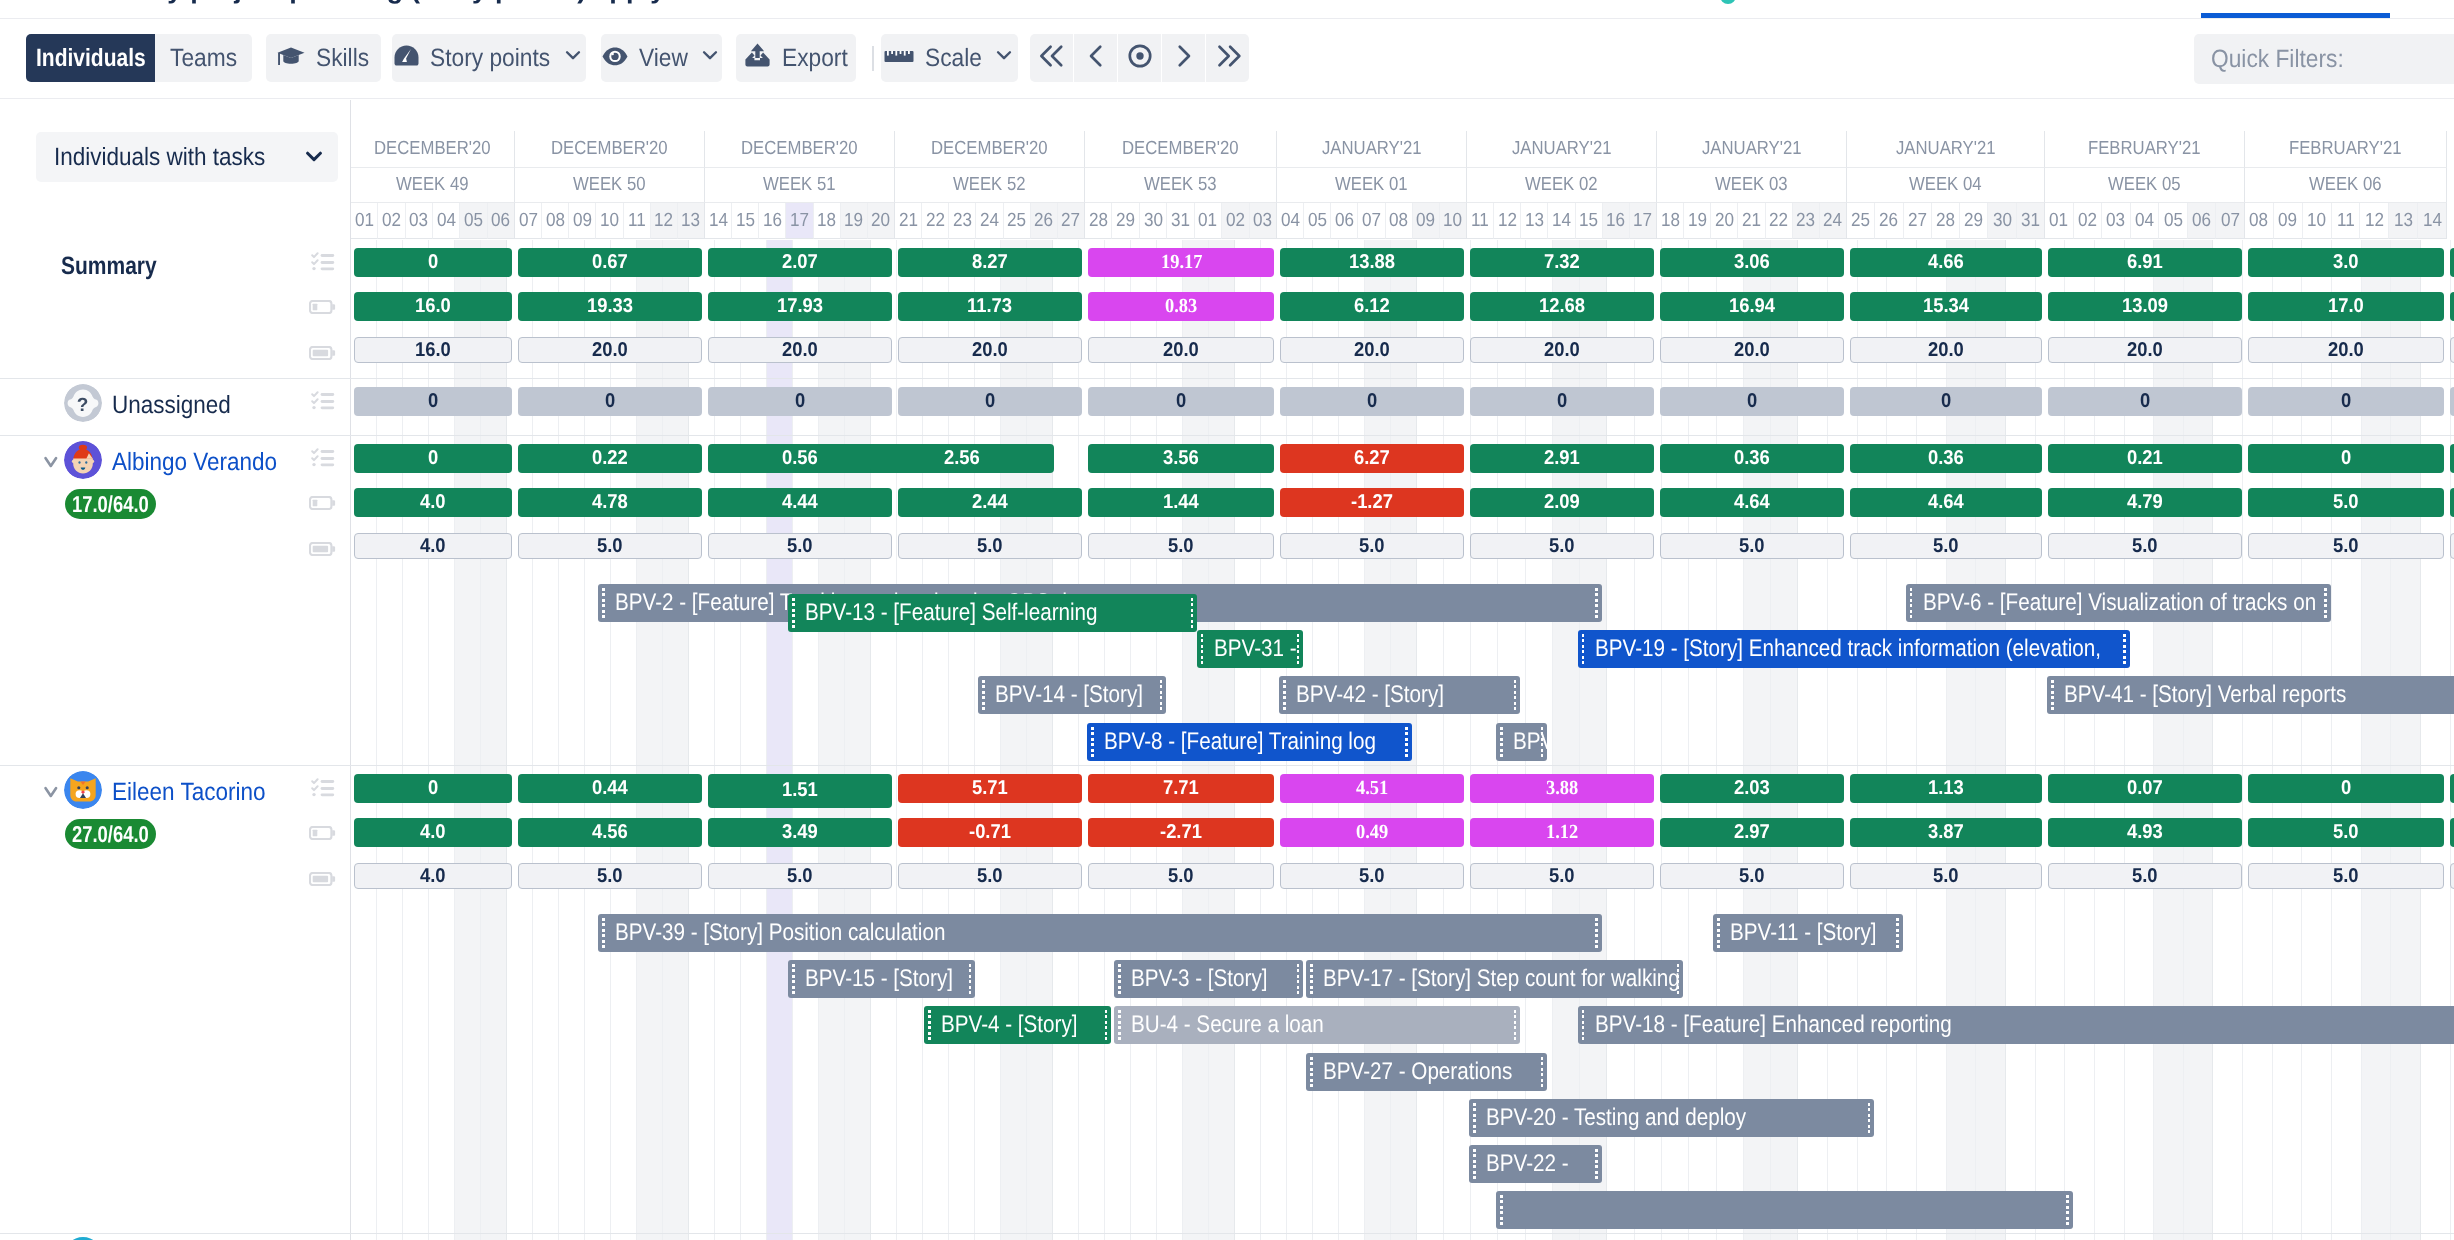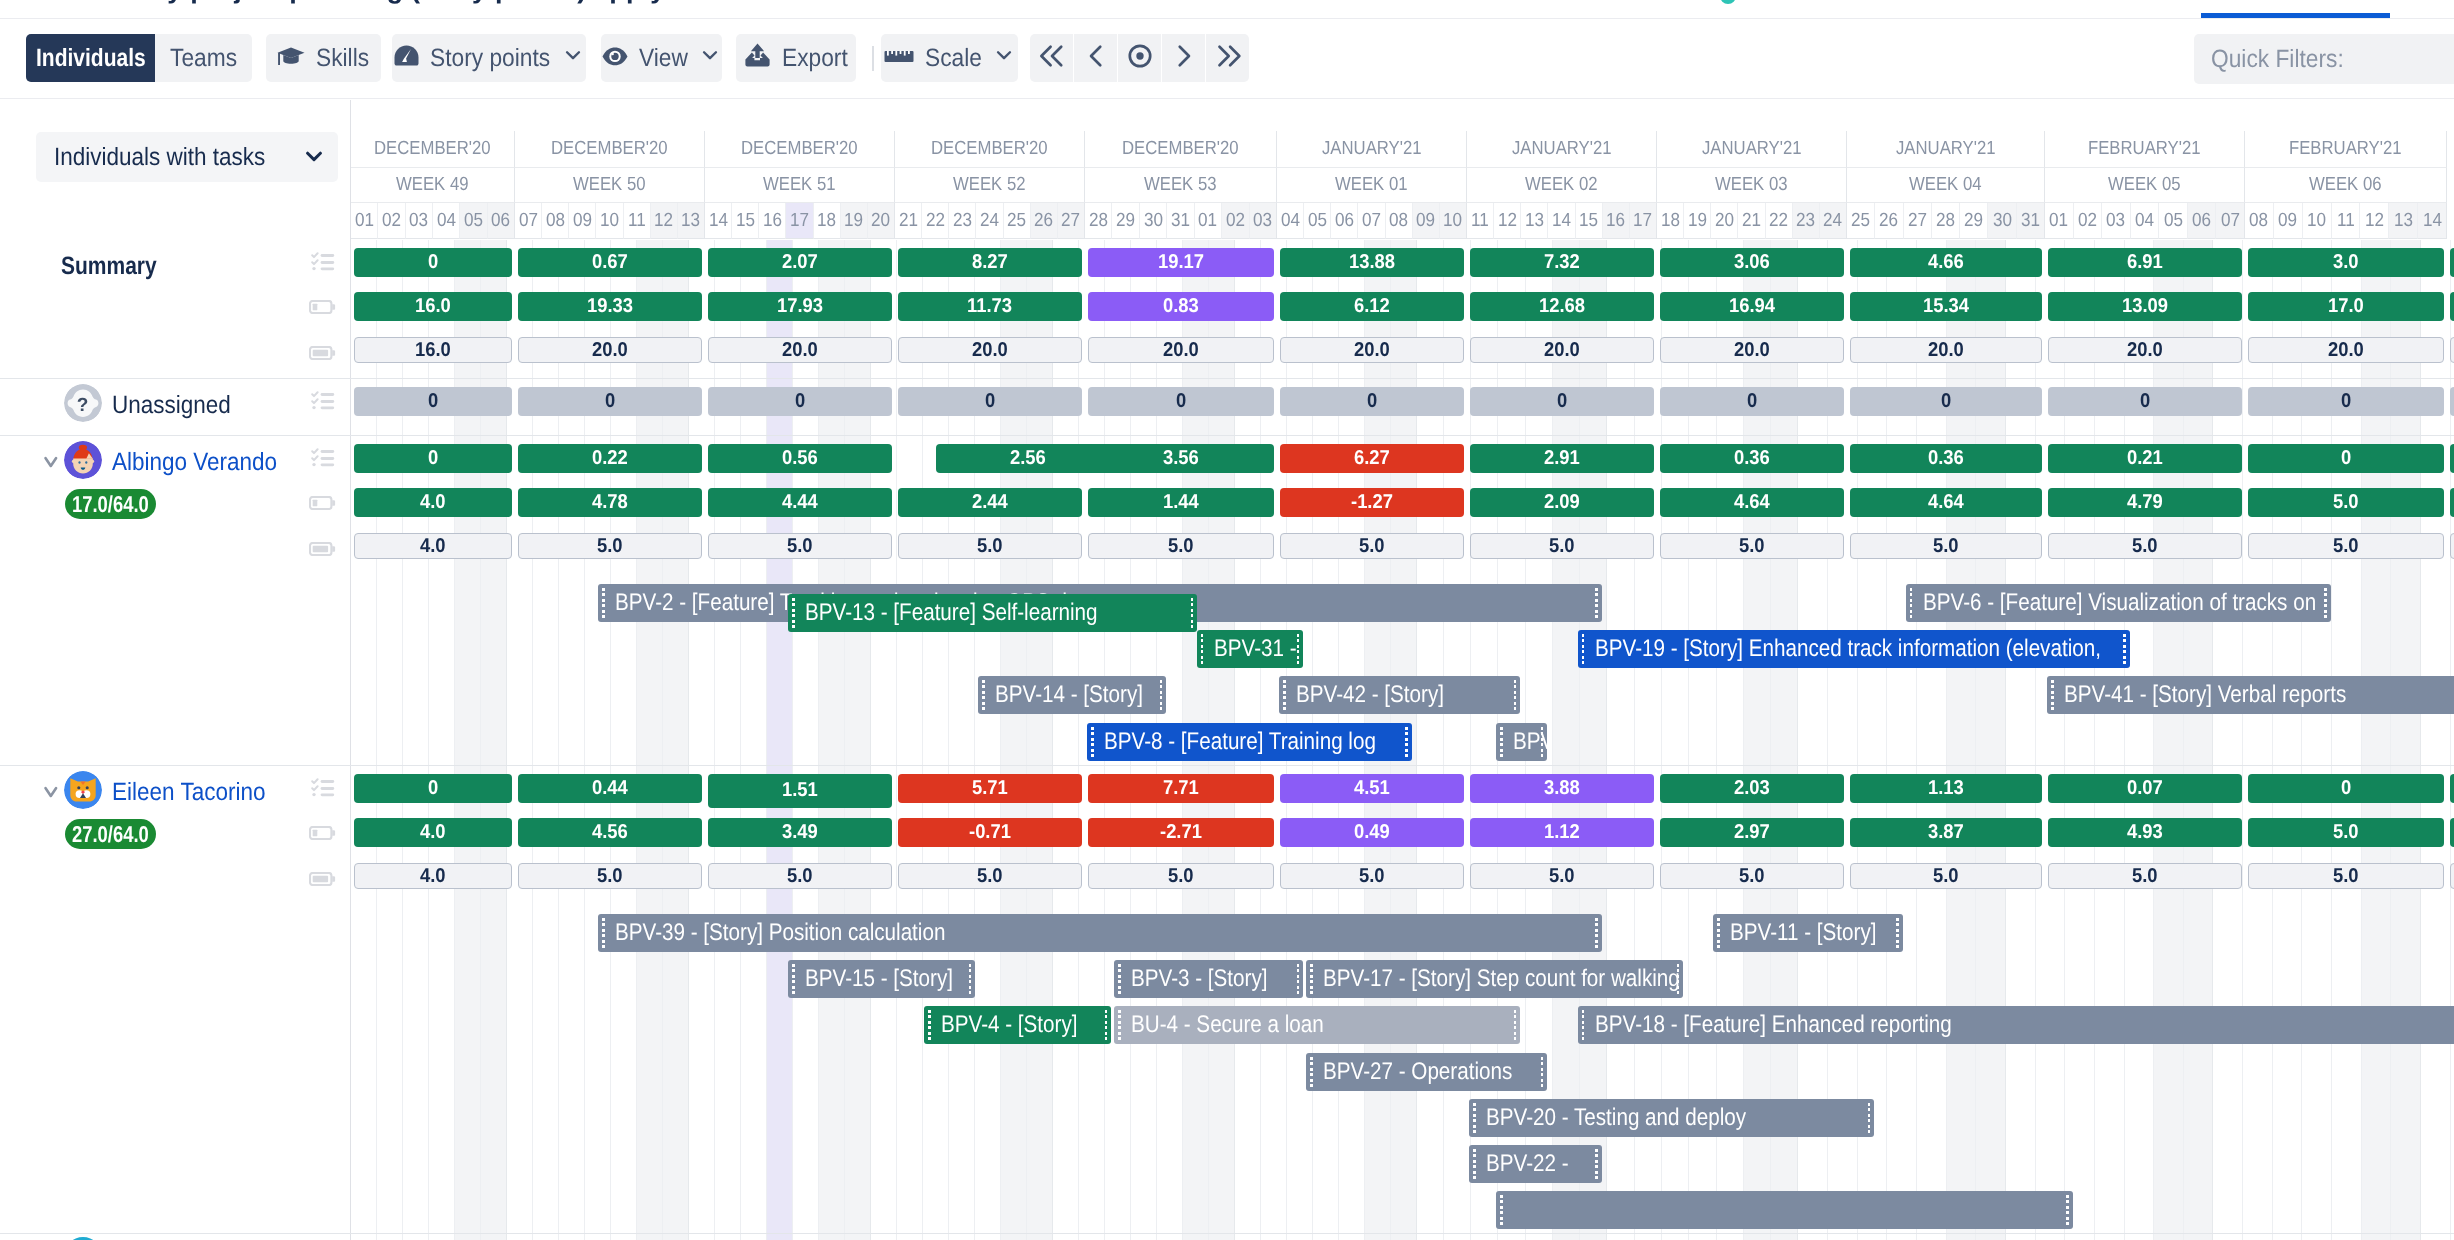--- a/index.html
+++ b/index.html
@@ -71,21 +71,21 @@
 
   #tbody{position:absolute;left:0;top:140px;width:2110px;height:1000px;}
   .col{position:absolute;top:0;bottom:0;border-right:1px solid #EDEFF2;}
   .col.wk{border-right:1px solid #E6E9EC;}
   .col.weekend{background:#F3F4F6;}
   .col.today{background:#E9E7F8;}
 
   .wbar{position:absolute;border-radius:4px;display:flex;align-items:center;justify-content:center;
         font-size:20px;font-weight:700;color:#fff;--sx:.92;}
   .wbar.ok{background:#12855A;}
-  .wbar.warn{background:#8b5cf6;}
+  .wbar.warn{background:#d946ef;font-family:Liberation Serif, serif;}
   .wbar.bad{background:#DD3620;}
   .wbar.none{background:#BFC6D2;color:#172B4D;}
   .wbar.cap{background:#F1F2F5;border:1px solid #BAC1CD;color:#172B4D;}
 
   .tbar{position:absolute;height:38px;border-radius:3px;display:flex;align-items:center;
         font-size:24px;color:#fff;white-space:nowrap;overflow:hidden;--sx:.86;}
   .tbar .lab{padding-left:17px;}
   .tbar.grey{background:#7C8AA0;}
   .tbar.green{background:#12855A;}
   .tbar.blue{background:#1055CC;}
@@ -807,21 +807,21 @@
   </div>
 <div class="wbar ok" style="left:354px;top:443.5px;width:158px;height:29px">
     <span class="sq" style="margin-right: -0.88px;">0</span>
   </div>
 <div class="wbar ok" style="left:518px;top:443.5px;width:184px;height:29px">
     <span class="sq" style="margin-right: -3.12px;">0.22</span>
   </div>
 <div class="wbar ok" style="left:708px;top:443.5px;width:184px;height:29px">
     <span class="sq" style="margin-right: -3.12px;">0.56</span>
   </div>
-<div class="wbar ok" style="left:936px;top:443.5px;width:184px;height:29px">
+<div class="wbar ok" style="left:870px;top:443.5px;width:184px;height:29px">
     <span class="sq" style="margin-right: -3.12px;">2.56</span>
   </div>
 <div class="wbar ok" style="left:1088px;top:443.5px;width:186px;height:29px">
     <span class="sq" style="margin-right: -3.12px;">3.56</span>
   </div>
 <div class="wbar bad" style="left:1280px;top:443.5px;width:184px;height:29px">
     <span class="sq" style="margin-right: -3.12px;">6.27</span>
   </div>
 <div class="wbar ok" style="left:1470px;top:443.5px;width:184px;height:29px">
     <span class="sq" style="margin-right: -3.12px;">2.91</span>

